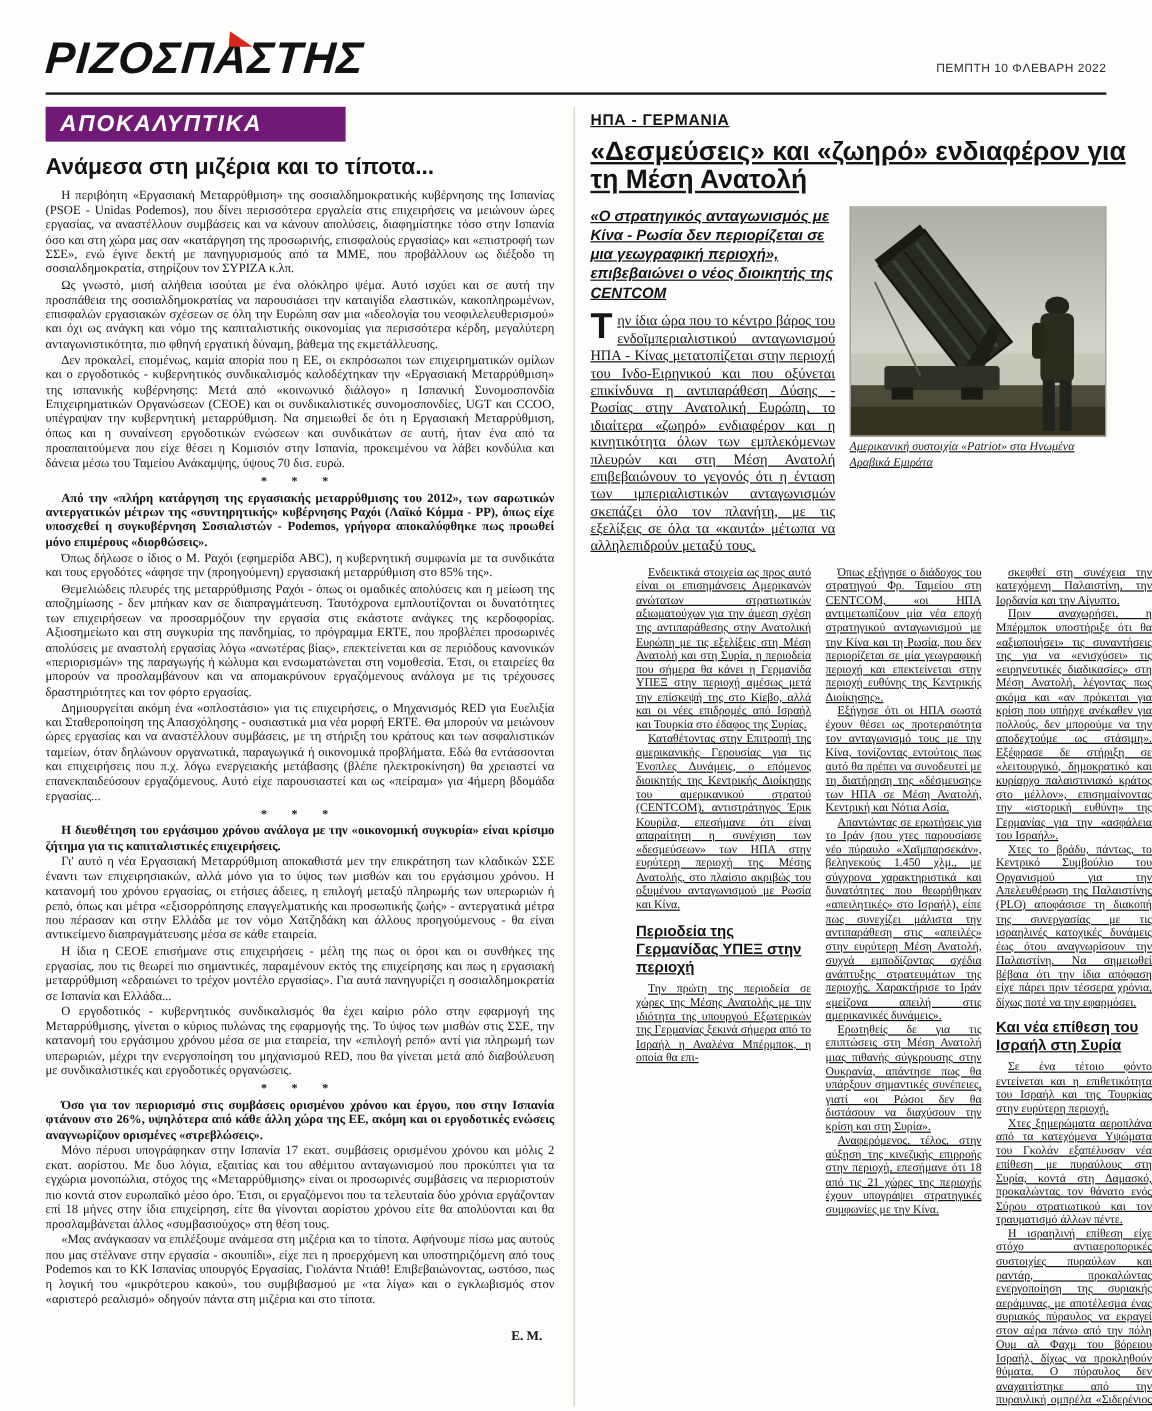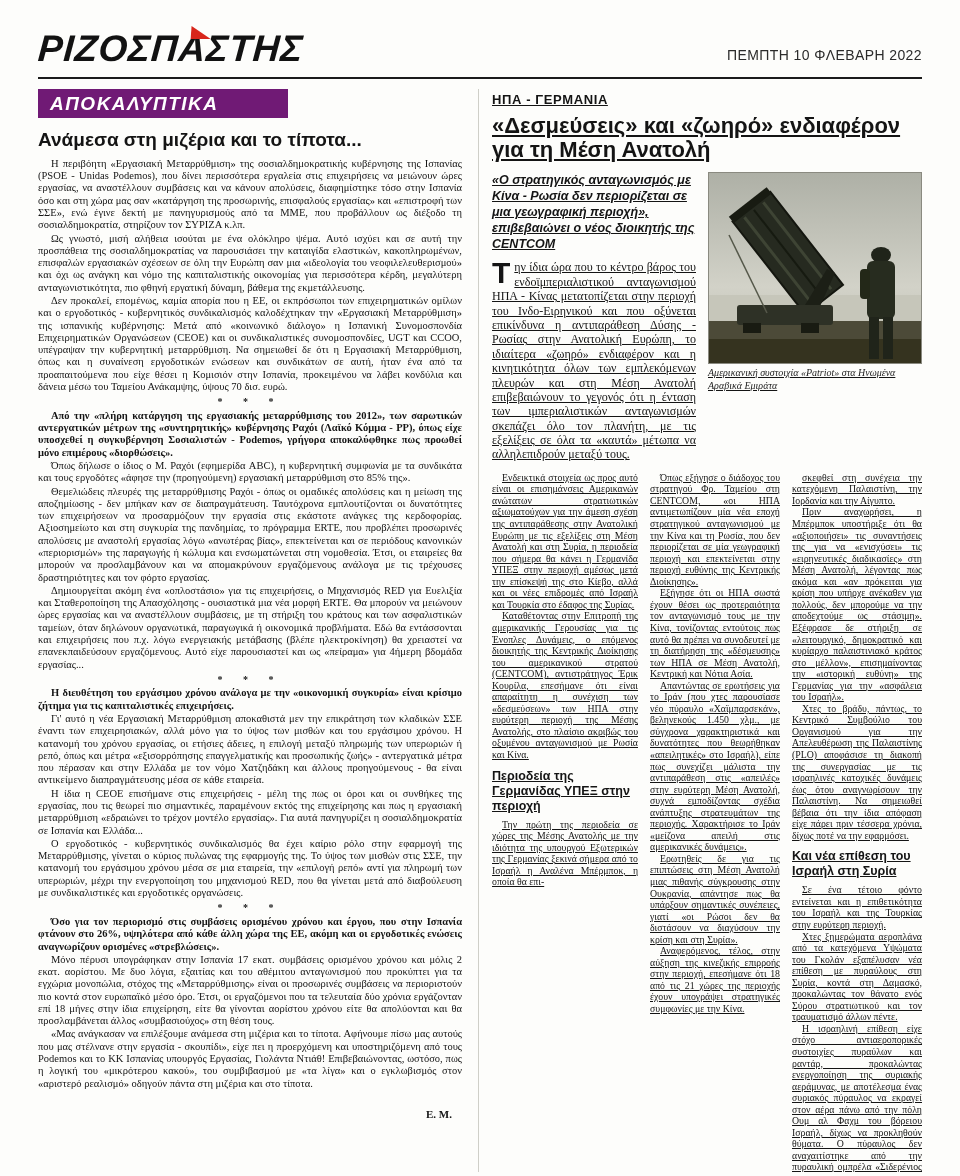--- a/index.html
+++ b/index.html
@@ -8,21 +8,21 @@
   .page{padding:30px 38px 0 38px;}
 
   
   .header{display:flex;justify-content:space-between;align-items:flex-end;
           border-bottom:2px solid #1b1b1b;padding-bottom:10px;}
   .masthead{position:relative;font-family:"Liberation Sans",sans-serif;
             font-style:italic;font-weight:900;font-size:37px;letter-spacing:1px;
             color:#121212;line-height:1;transform:skewX(-4deg);}
   .masthead .flag{position:absolute;left:152px;top:-4px;width:0;height:0;
             border-bottom:13px solid #d8261b;border-right:20px solid transparent;}
-  .issue-date{font-family:"Liberation Sans",sans-serif;font-size:14px;
+  .issue-date{font-family:"Liberation Sans",sans-serif;font-size:10px;
             letter-spacing:.4px;color:#2b2b2b;padding-bottom:4px;}
 
   
   .main{display:flex;gap:16px;margin-top:10px;}
   .left-article{width:424px;flex:0 0 424px;display:flex;flex-direction:column;}
   .right-article{flex:1;border-left:1px solid #cfcfc8;padding-left:13px;text-decoration:underline;}
 
   
   .section-banner{background:#701a75;color:#fff;width:250px;height:29px;
        display:flex;align-items:center;padding-left:12px;box-sizing:border-box;
@@ -47,21 +47,21 @@
   .ra-intro-col{width:204px;flex:0 0 204px;}
   .lede{font-family:"Liberation Sans",sans-serif;font-style:italic;
        font-weight:700;font-size:12.5px;line-height:1.28;margin:0 0 8px 0;}
   .ra-intro-col p{font-size:12px;line-height:1.2;text-align:justify;margin:0;}
   .ra-photo-col{width:214px;flex:0 0 214px;}
   .photo-frame{border:1px solid #8a8a80;line-height:0;}
   .caption{font-style:italic;font-size:10px;line-height:1.25;text-align:left;
        margin-top:3px;color:#1c1c1c;}
   .ra-cols{display:flex;gap:12px;margin-top:10px;height:700px;overflow:hidden;}
   .ra-col{overflow:hidden;}
-  .ra-col-1{width:146px;flex:0 0 146px;}
+  .ra-col-1{width:146px;flex:0 0 146px;margin-left:38px;}
   .ra-col-2{width:130px;flex:0 0 130px;}
   .ra-col-3{width:130px;flex:0 0 130px;}
   .ra-col p{font-size:9.8px;line-height:1.18;text-align:justify;margin:0;
        text-indent:10px;}
   .ra-col .subhead, .ra-intro-col .subhead{
        font-family:"Liberation Sans",sans-serif;font-weight:700;font-size:12.5px;
        line-height:1.2;margin:8px 0 5px 0;text-indent:0;}
   p.dropcap::first-letter{float:left;font-family:"Liberation Sans",sans-serif;
        font-weight:700;font-size:30px;line-height:24px;padding:1px 4px 0 0;}
 </style>

